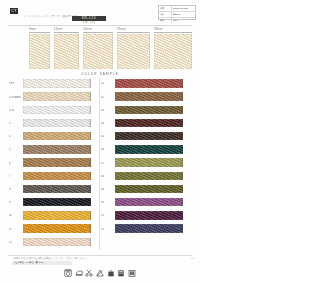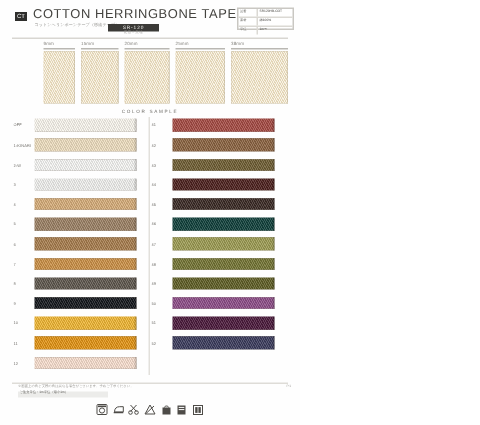--- a/index.html
+++ b/index.html
@@ -134,21 +134,20 @@
     position:absolute;right:6px;top:2px;font-size:2.2px;line-height:3px;color:#a3a19c;
   }
 </style>
 </head>
 <body>
 
 <div class="page">
 
   <div class="header">
     <div class="hdr-badge">CT</div>
-    <div class="hdr-title">COTTON HERRINGBONE TAPE</div>
     <div class="hdr-sub">コットンヘリンボーンテープ（杉綾テープ）</div>
     <div class="hdr-tagbox">
       <span>SR-120</span>
     </div>
     <div class="hdr-tagsub">定番 / 無地</div>
 
     <div class="hdr-infobox">
       <div class="ib-row">
         <div class="ib-k">品番</div>
         <div class="ib-v">SR120HB-COT</div>

